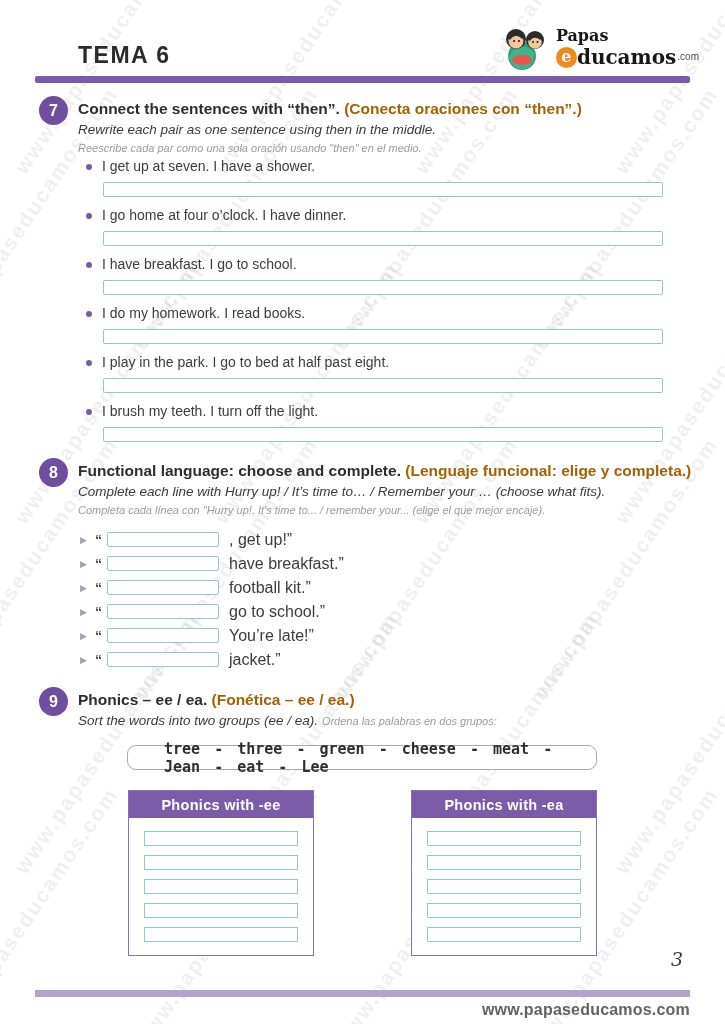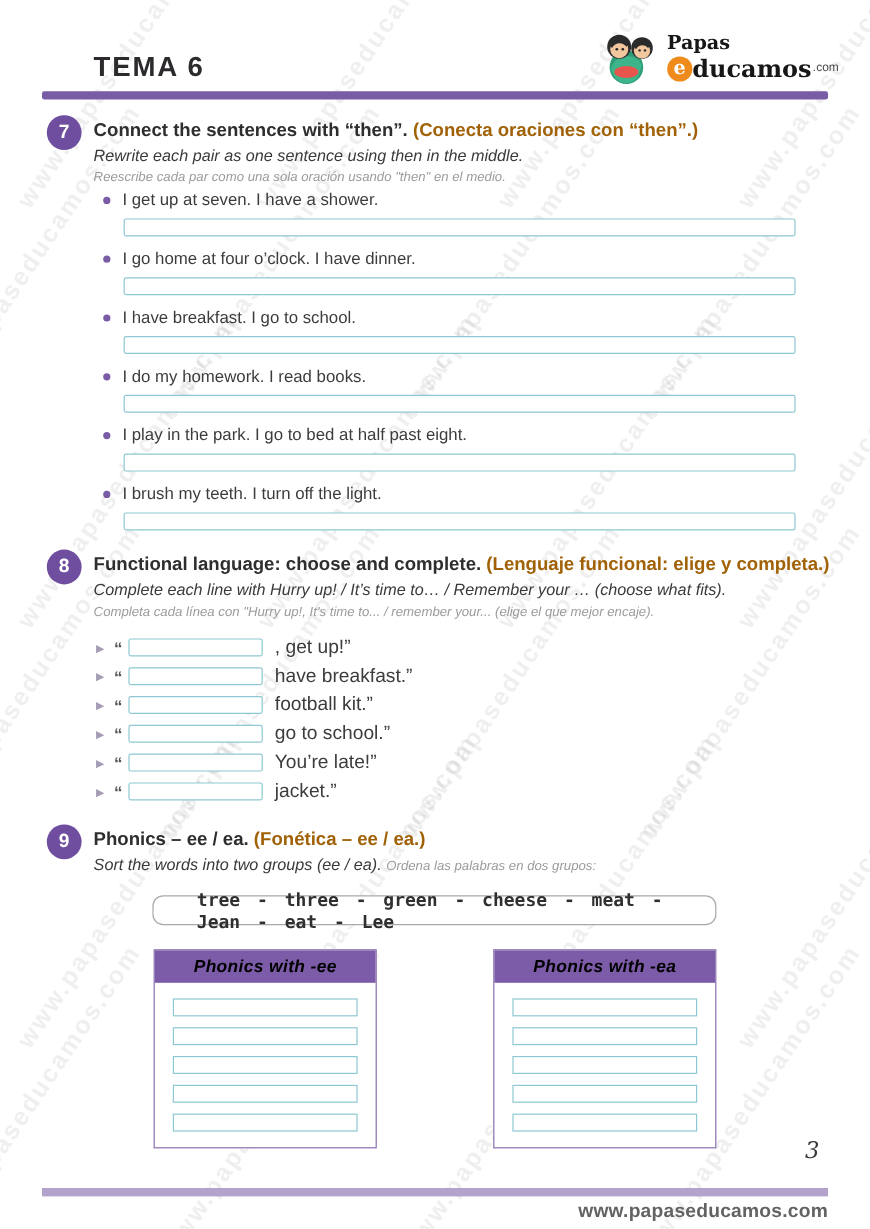--- a/index.html
+++ b/index.html
@@ -57,22 +57,22 @@
   .tail { margin-left:10px; font-size:16px; color:#3c3c3c; }
 
   
   .ex9 { margin-top:18px; }
   .word-bank { margin:15px 0 0 88px; width:470px; height:25px; border:1.5px solid #a9a9a9;
                border-radius:9px; background:#fff; display:flex; align-items:center; justify-content:center;
                font-family:"DejaVu Sans Mono", monospace; font-weight:bold; font-size:15px;
                color:#2f2f2f; word-spacing:5px;padding-left:36px; }
   .tables { display:flex; margin:20px 0 0 89px; gap:97px; }
   .ph-table { width:186px; border:1.5px solid #8a6fae; background:#fff; }
-  .ph-header { height:27px; background:#7c5ba8; color:#000000; font-weight:bold; font-size:14.5px;
-               display:flex; align-items:center; justify-content:center; letter-spacing:0.3px;font-style:italic; }
+  .ph-header { height:27px; background:#7c5ba8; color:#ffffff; font-weight:bold; font-size:14.5px;
+               display:flex; align-items:center; justify-content:center; letter-spacing:0.3px; }
   .ph-body { padding:13px 15px 13px; }
   .ph-row { height:15px; border:1.5px solid #8ec8d2; background:#fff; margin-bottom:9px; }
   .ph-row:last-child { margin-bottom:0; }
 
   
   .page-num { position:absolute; right:42px; top:948px; z-index:2; font-size:19px; font-style:italic;
               font-family:"DejaVu Serif", serif; color:#3a3a3a; }
   .bottom-rule { position:absolute; left:35px; top:990px; width:655px; height:7px;
                  background:#b3a2cc; z-index:2; }
   .footer-url { position:absolute; right:35px; top:1001px; z-index:2; font-size:16px; font-weight:bold;

